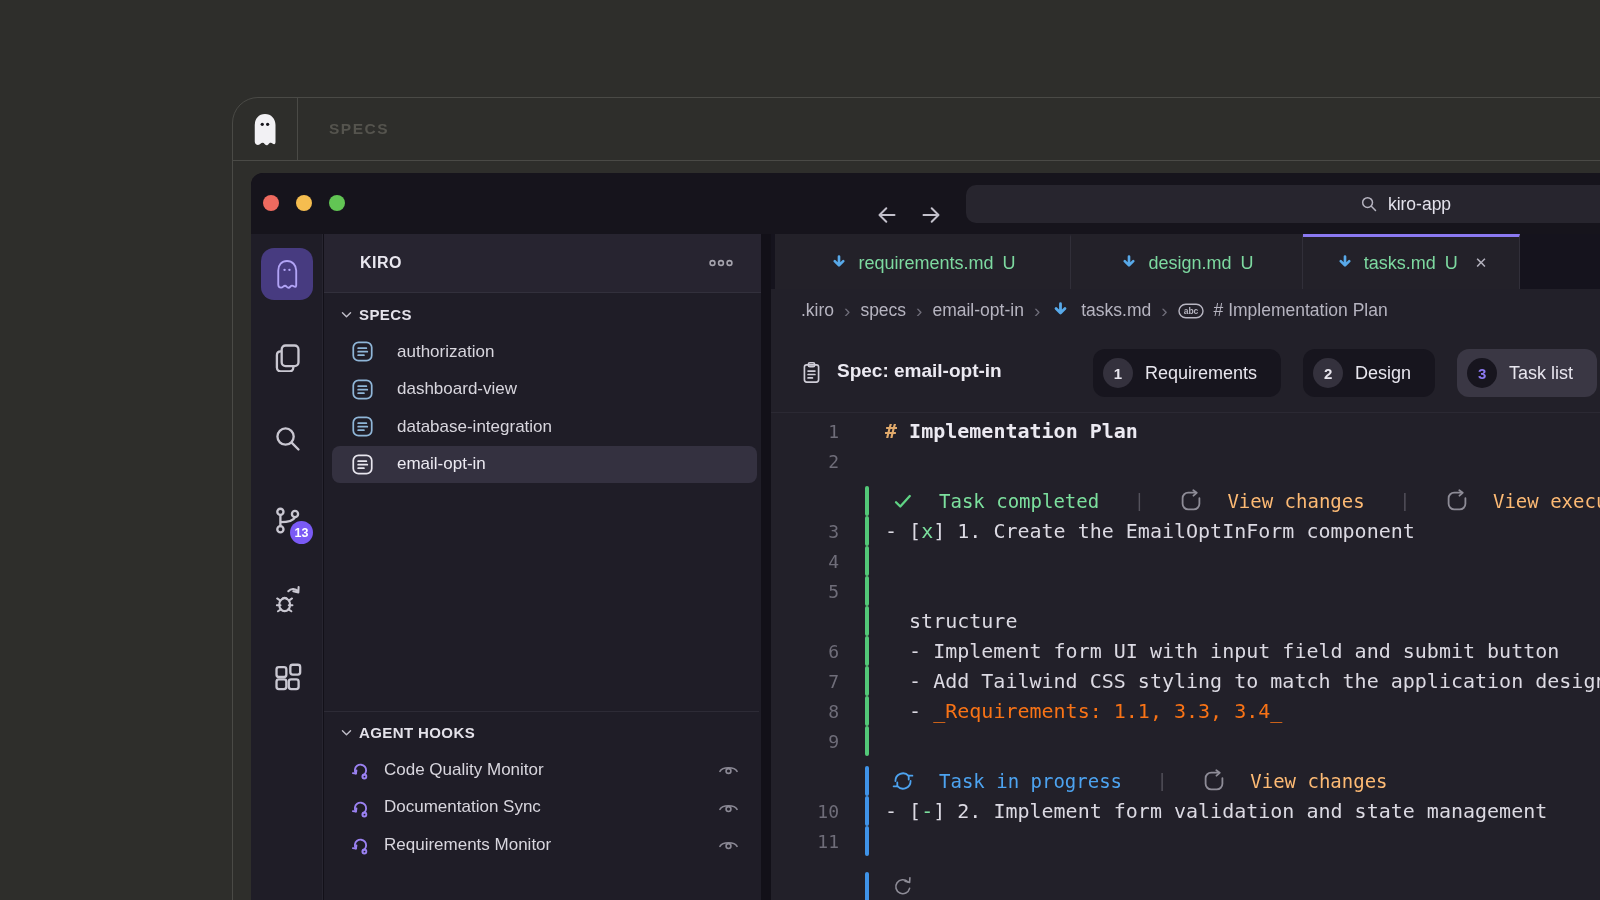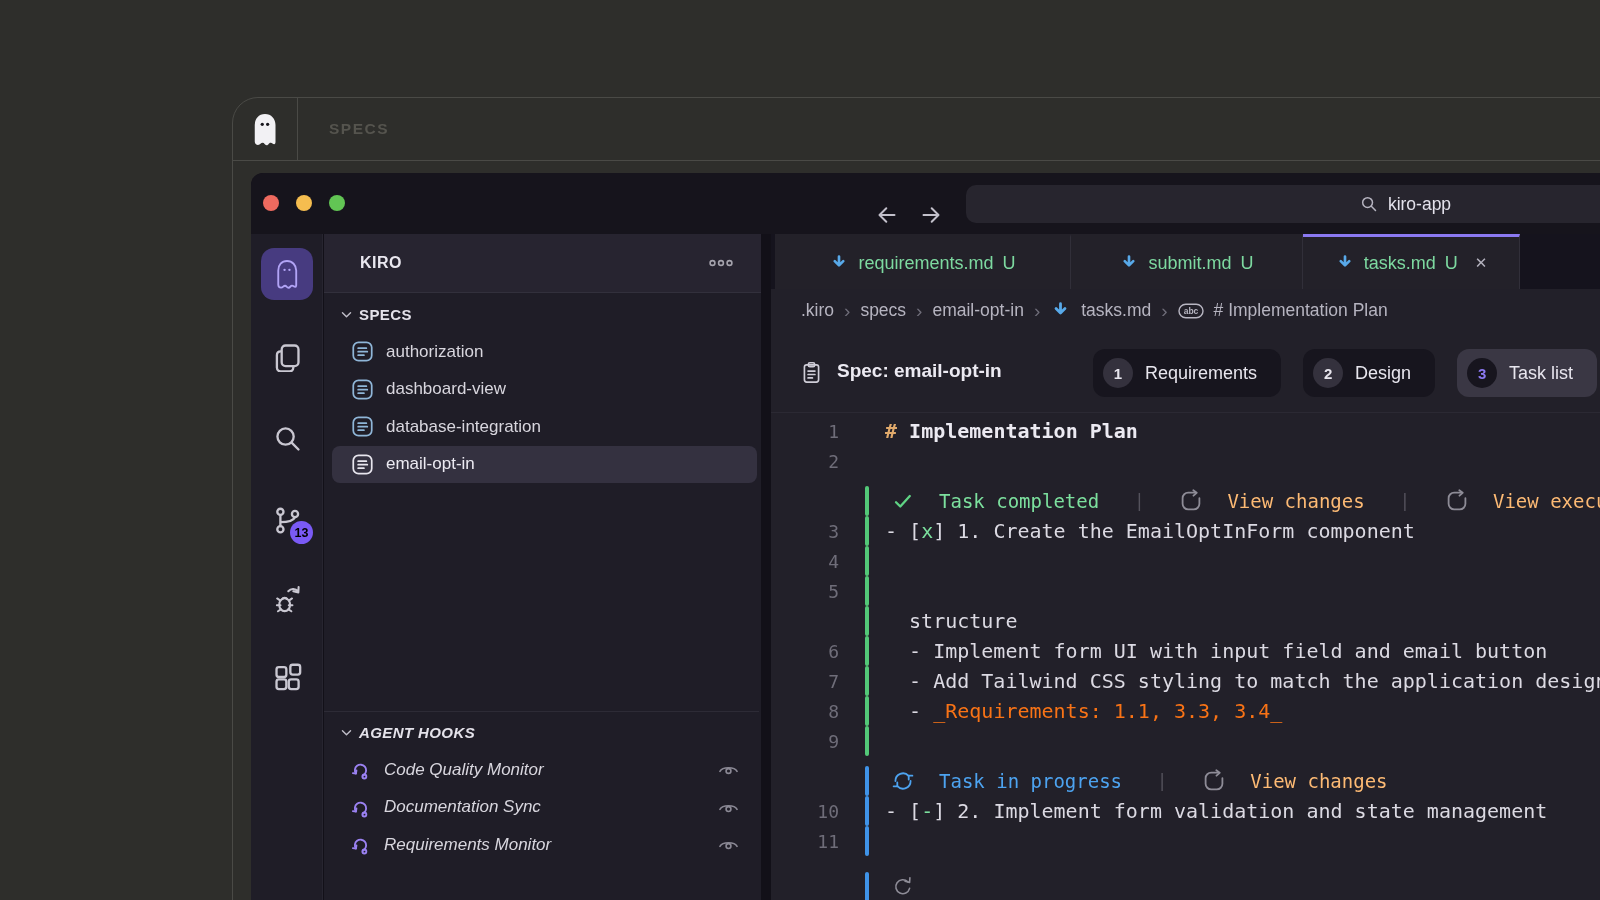--- a/index.html
+++ b/index.html
@@ -28,36 +28,36 @@
 
   
   .content{position:absolute;left:0;top:61px;right:0;bottom:0;background:#121018;}
 
   
   .abar{position:absolute;left:0;top:0;width:72px;bottom:0;background:#1f1d27;border-right:1px solid #272530;}
   .ghost-tile{position:absolute;left:10px;top:14px;width:52px;height:52px;border-radius:13px;background:#473b80;
     display:flex;align-items:center;justify-content:center;color:#b2a4f6;}
   .abar-item{position:absolute;left:20px;width:32px;height:32px;color:#c9c7d1;display:flex;align-items:center;justify-content:center;}
   .badge{position:absolute;right:-10px;bottom:-8px;width:23px;height:23px;border-radius:50%;background:var(--badge-purple,#7a5af5);
-    color:#000000;font-size:12.5px;font-weight:bold;display:flex;align-items:center;justify-content:center;}
+    color:#ffffff;font-size:12.5px;font-weight:bold;display:flex;align-items:center;justify-content:center;}
 
   
   .sidebar{position:absolute;left:73px;top:0;width:437px;bottom:0;background:#1f1d27;}
   .side-head{height:59px;background:#272430;border-bottom:1px solid #32303c;display:flex;align-items:center;
     padding:0 25px 0 36px;}
   .side-title{color:#e9e7ef;font-size:16px;font-weight:600;letter-spacing:.5px;flex:1;}
   .more-dots{color:#a5a3ad;width:30px;height:22px;}
   .tree-header{height:37px;display:flex;align-items:center;padding-left:14px;gap:4px;color:#c0bec8;margin-top:3px;}
   .tree-header .th-label{color:#e4e2ea;font-size:15px;font-weight:bold;letter-spacing:.4px;}
-  .titem{height:37.5px;display:flex;align-items:center;padding-left:26px;gap:11px;color:#d8d6de;font-size:17px;}
+  .titem{height:37.5px;display:flex;align-items:center;padding-left:26px;gap:22px;color:#d8d6de;font-size:17px;}
   .titem .ic{color:var(--spec-blue,#8fb6d8);}
   .titem.selected{background:#343140;border-radius:8px;margin:0 4px 0 8px;padding-left:18px;color:#eceaf2;}
   .titem.selected .ic{color:#e8e6ee;}
   .panel-divider{position:absolute;left:0;right:2px;top:477px;height:1px;background:#2d2b36;}
-  .hooks{position:absolute;left:0;right:0;top:478px;font-style:italic;}
+  .hooks{position:absolute;left:0;right:0;top:478px;}
   .hook-item{height:37.5px;display:flex;align-items:center;padding:0 20px 0 24px;gap:11px;color:#d8d6de;font-size:17px;}
   .hook-item .ic.hooksym{color:var(--hook-purple,#9b82f2);}
   .hook-item .spacer{flex:1;}
   .eye-btn{color:#8a8894;width:26px;height:26px;display:flex;align-items:center;justify-content:center;}
 
   
   .editor{position:absolute;left:520px;top:0;right:0;bottom:0;background:#222029;}
   .tabstrip{position:absolute;left:0;top:0;right:0;height:55px;background:#15131d;display:flex;padding-left:4px;}
   .tab{height:55px;display:flex;align-items:center;justify-content:center;gap:9px;background:#232129;
     border-top:3px solid transparent;border-right:1px solid #312f39;font-size:18px;padding:0 24px;}
@@ -342,21 +342,21 @@
                 </span>
                 <span class="tlabel">requirements.md</span>
                 <span class="tbadge">U</span>
               </div>
               <div class="tab">
                 <span class="ic">
                   <svg viewBox="0 0 24 24" fill="none" stroke="currentColor" stroke-width="3.2" stroke-linecap="round" stroke-linejoin="round" width="20" height="20">
                     <path d="M12 4.2v10M6.9 9.7l5.1 5.1 5.1-5.1"></path>
                   </svg>
                 </span>
-                <span class="tlabel">submit.md</span>
+                <span class="tlabel">design.md</span>
                 <span class="tbadge">U</span>
               </div>
               <div class="tab active">
                 <span class="ic">
                   <svg viewBox="0 0 24 24" fill="none" stroke="currentColor" stroke-width="3.2" stroke-linecap="round" stroke-linejoin="round" width="20" height="20">
                     <path d="M12 4.2v10M6.9 9.7l5.1 5.1 5.1-5.1"></path>
                   </svg>
                 </span>
                 <span class="tlabel">tasks.md</span>
                 <span class="tbadge">U</span>
@@ -418,21 +418,21 @@
                       <path d="M16.8 3.6H9.2a5.6 5.6 0 0 0-5.6 5.6v5.6a5.6 5.6 0 0 0 5.6 5.6h5.6a5.6 5.6 0 0 0 5.6-5.6V9.2"></path>
                       <path d="M14.3 1.2l3.4 2.6-3.2 2.9"></path>
                     </svg></span><span class="l-lgr">View changes</span><span class="lens-sep">|</span><span class="ic rp"><svg viewBox="0 0 24 24" fill="none" stroke="currentColor" stroke-width="1.8" stroke-linecap="round" stroke-linejoin="round" width="24" height="24">
                       <path d="M16.8 3.6H9.2a5.6 5.6 0 0 0-5.6 5.6v5.6a5.6 5.6 0 0 0 5.6 5.6h5.6a5.6 5.6 0 0 0 5.6-5.6V9.2"></path>
                       <path d="M14.3 1.2l3.4 2.6-3.2 2.9"></path>
                     </svg></span><span class="l-lgr">View execution</span></span></div>
               <div class="crow"><span class="ln">3</span><span class="gut"><span class="bar green"></span></span><span class="ctext"><span class="c-w">- [</span><span class="c-g">x</span><span class="c-w">] 1. Create the EmailOptInForm component</span></span></div>
               <div class="crow"><span class="ln">4</span><span class="gut"><span class="bar green"></span></span><span class="ctext"></span></div>
               <div class="crow"><span class="ln">5</span><span class="gut"><span class="bar green"></span></span></div>
               <div class="crow"><span class="ln"></span><span class="gut"><span class="bar green"></span></span><span class="ctext"><span class="c-w">  structure</span></span></div>
-              <div class="crow"><span class="ln">6</span><span class="gut"><span class="bar green"></span></span><span class="ctext"><span class="c-w">  - Implement form UI with input field and email button</span></span></div>
+              <div class="crow"><span class="ln">6</span><span class="gut"><span class="bar green"></span></span><span class="ctext"><span class="c-w">  - Implement form UI with input field and submit button</span></span></div>
               <div class="crow"><span class="ln">7</span><span class="gut"><span class="bar green"></span></span><span class="ctext"><span class="c-w">  - Add Tailwind CSS styling to match the application design</span></span></div>
               <div class="crow"><span class="ln">8</span><span class="gut"><span class="bar green"></span></span><span class="ctext"><span class="c-w">  - </span><span class="c-i">_Requirements: 1.1, 3.3, 3.4_</span></span></div>
               <div class="crow"><span class="ln">9</span><span class="gut"><span class="bar green"></span></span><span class="ctext"></span></div>
               <div class="crow lens"><span class="ln"></span><span class="gut"><span class="bar blue"></span></span><span class="lenswrap"><span class="ic sy"><svg viewBox="0 0 24 24" fill="none" stroke="currentColor" stroke-width="1.8" stroke-linecap="round" stroke-linejoin="round" width="24" height="24">
                       <path d="M19.6 12a7.6 7.6 0 0 1-13.2 5.2M4.4 12a7.6 7.6 0 0 1 13.2-5.2"></path>
                       <path d="M6.3 13.4v3.9H2.6M17.7 10.6V6.7h3.7"></path>
                     </svg></span><span class="l-lb">Task in progress</span><span class="lens-sep">|</span><span class="ic rp"><svg viewBox="0 0 24 24" fill="none" stroke="currentColor" stroke-width="1.8" stroke-linecap="round" stroke-linejoin="round" width="24" height="24">
                       <path d="M16.8 3.6H9.2a5.6 5.6 0 0 0-5.6 5.6v5.6a5.6 5.6 0 0 0 5.6 5.6h5.6a5.6 5.6 0 0 0 5.6-5.6V9.2"></path>
                       <path d="M14.3 1.2l3.4 2.6-3.2 2.9"></path>
                     </svg></span><span class="l-lgr">View changes</span></span></div>

